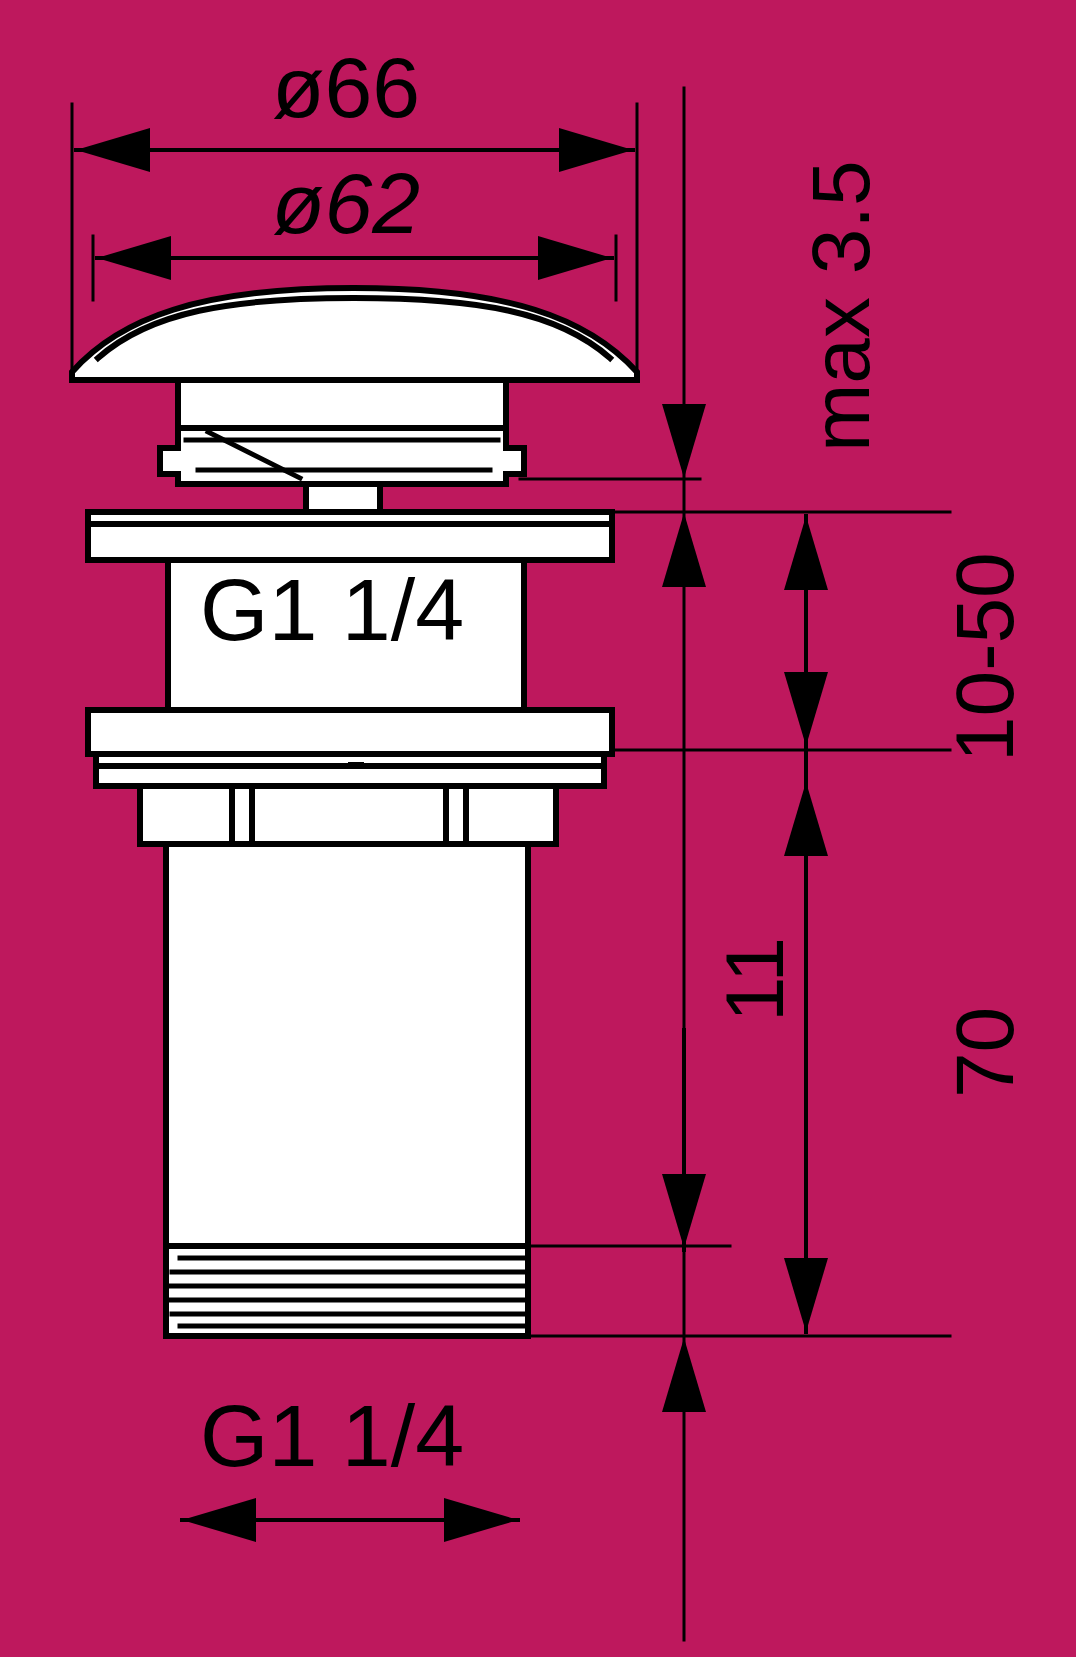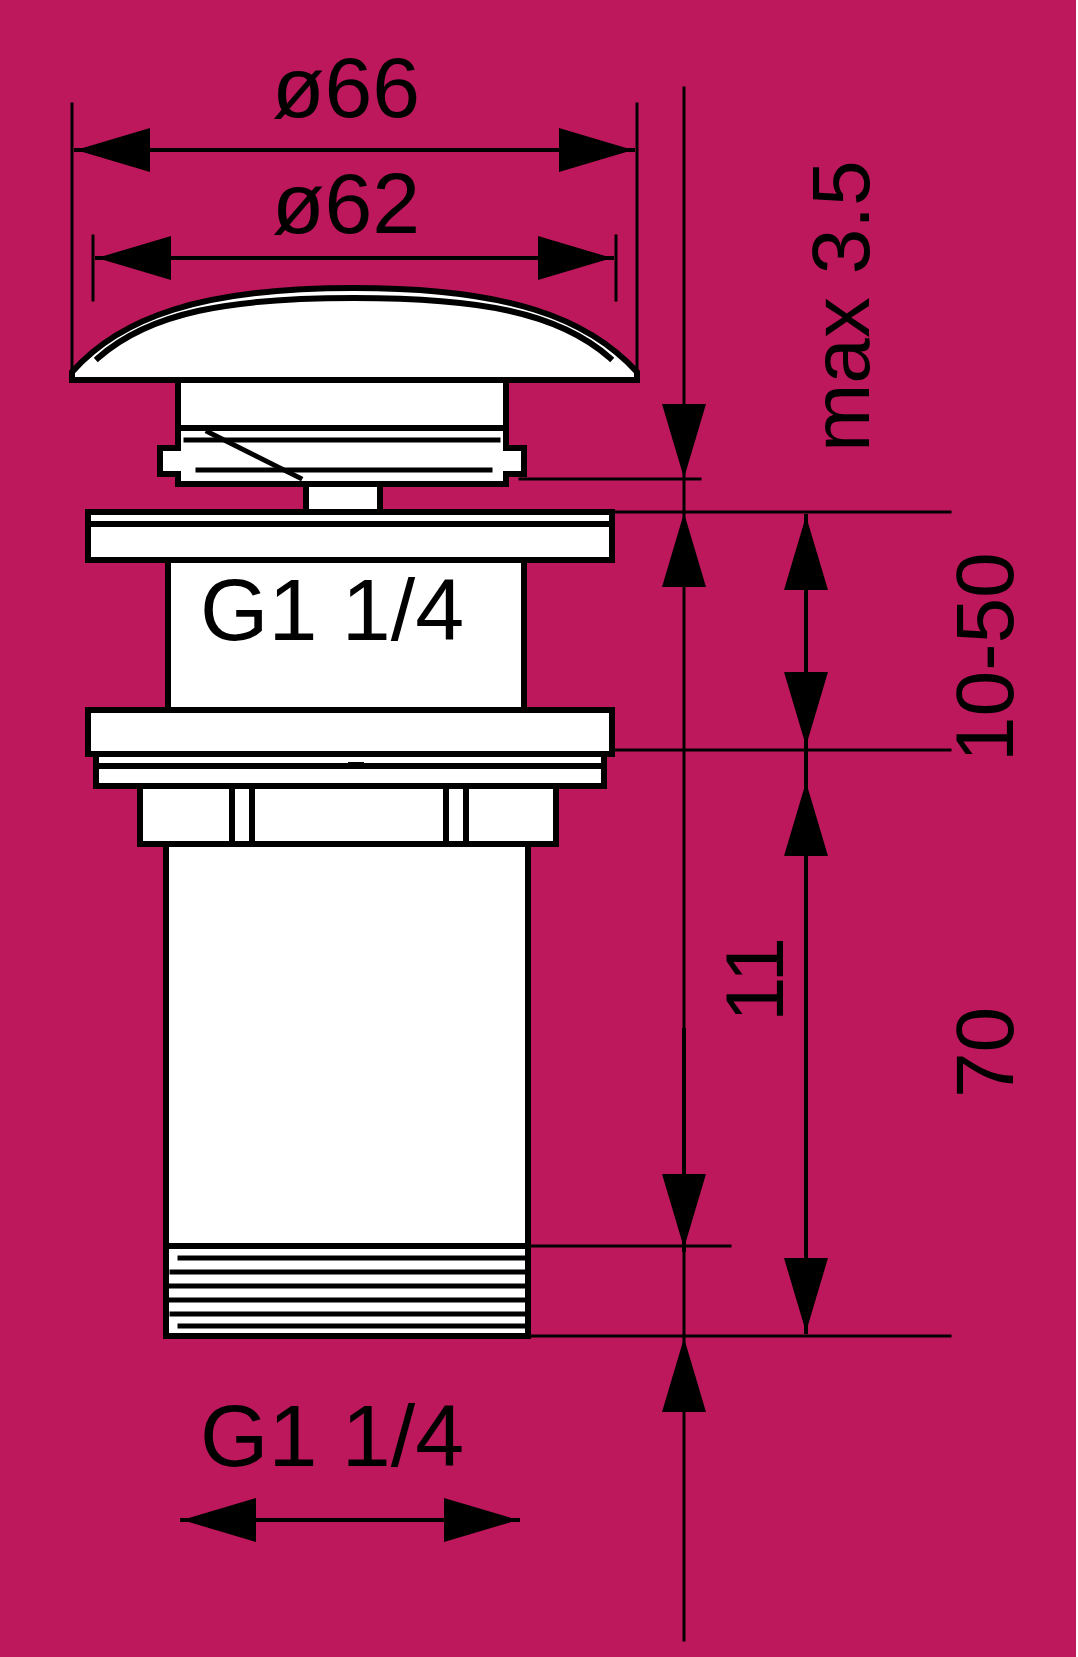--- a/index.html
+++ b/index.html
@@ -197,21 +197,21 @@
 
       <g fill="none" stroke="#000000" stroke-width="4">
         <line x1="350" y1="764" x2="362" y2="764"></line>
       </g>
 
     </g>
   </svg>
 
   <div class="dim-label" style="left:272px; top:44px; font-size:86px;">ø66</div>
 
-  <div class="dim-label" style="left:272px; top:160px; font-size:86px;">ø62</div>
+  <div class="dim-label" style="left:272px; top:160px; font-size:86px;font-style:italic;">ø62</div>
 
   <div class="dim-label vert" style="left:800px; top:452px; font-size:82px; transform:rotate(-90deg);">max 3.5</div>
 
   <div class="dim-label" style="left:200px; top:566px; font-size:88px;">G1 1/4</div>
 
   <div class="dim-label vert" style="left:944px; top:762px; font-size:82px; transform:rotate(-90deg);">10-50</div>
 
   <div class="dim-label vert" style="left:944px; top:1098px; font-size:82px; transform:rotate(-90deg);">70</div>
 
   <div class="dim-label vert" style="left:714px; top:1022px; font-size:82px; transform:rotate(-90deg);">11</div>

